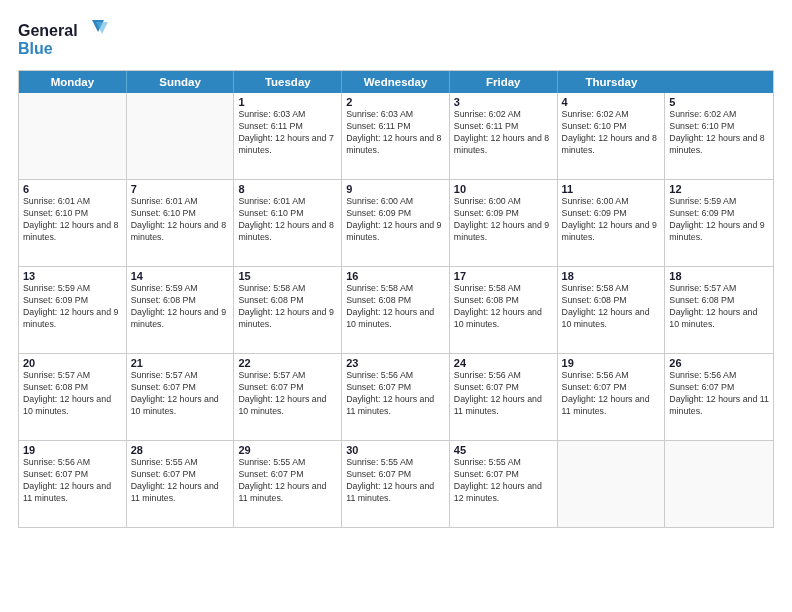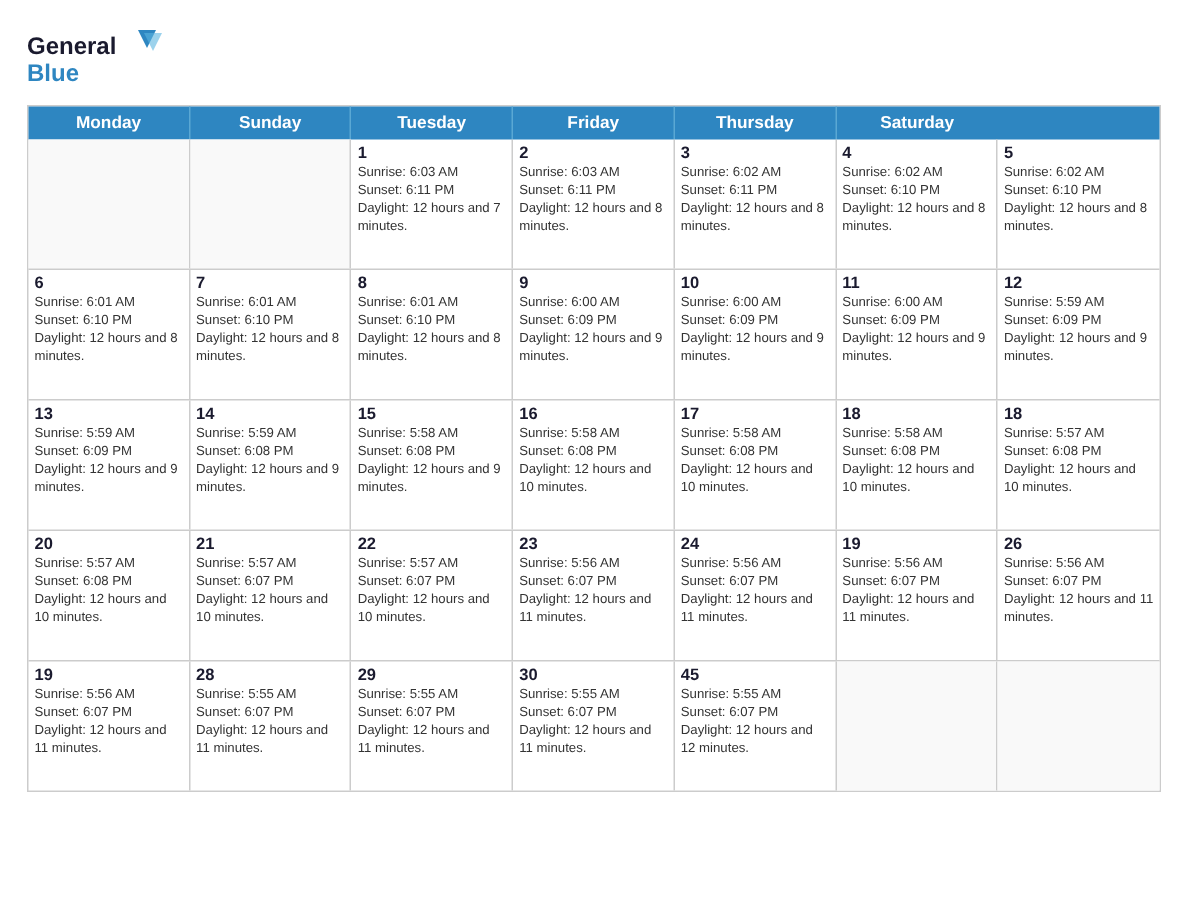--- a/index.html
+++ b/index.html
@@ -113,23 +113,23 @@
       <div class="month-title"></div>
       <div class="subtitle"></div>
     </div>
   </div>
 
   <div class="calendar">
     <div class="cal-header">
     <div class="cal-header-cell">Monday</div>
         <div class="cal-header-cell">Sunday</div>
         <div class="cal-header-cell">Tuesday</div>
+        <div class="cal-header-cell">Wednesday</div>
         <div class="cal-header-cell">Friday</div>
         <div class="cal-header-cell">Thursday</div>
-        <div class="cal-header-cell">Saturday</div>
       </div>
     <div class="cal-body">
     <div class="cal-row">
           <div class="cal-cell empty"></div>
           <div class="cal-cell empty"></div>
           <div class="cal-cell">
             <span class="day-num">1</span>
             <div class="cell-text" style="white-space: pre-line;">Sunrise: 6:03 AM
 Sunset: 6:11 PM
 Daylight: 12 hours and 7 minutes.</div>

